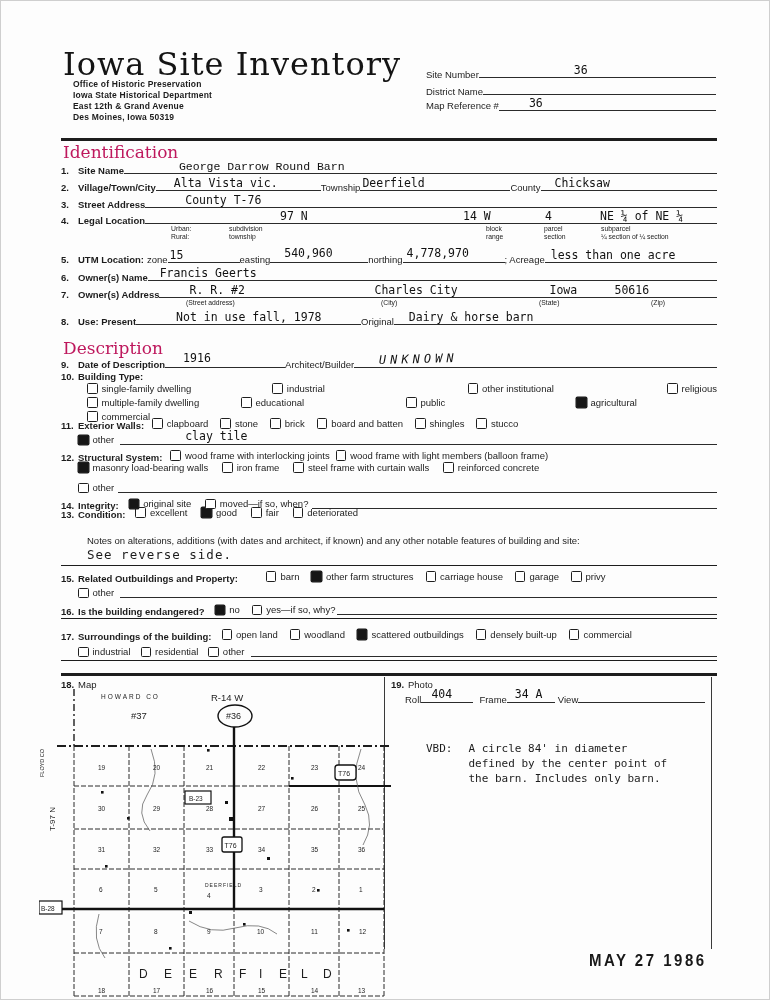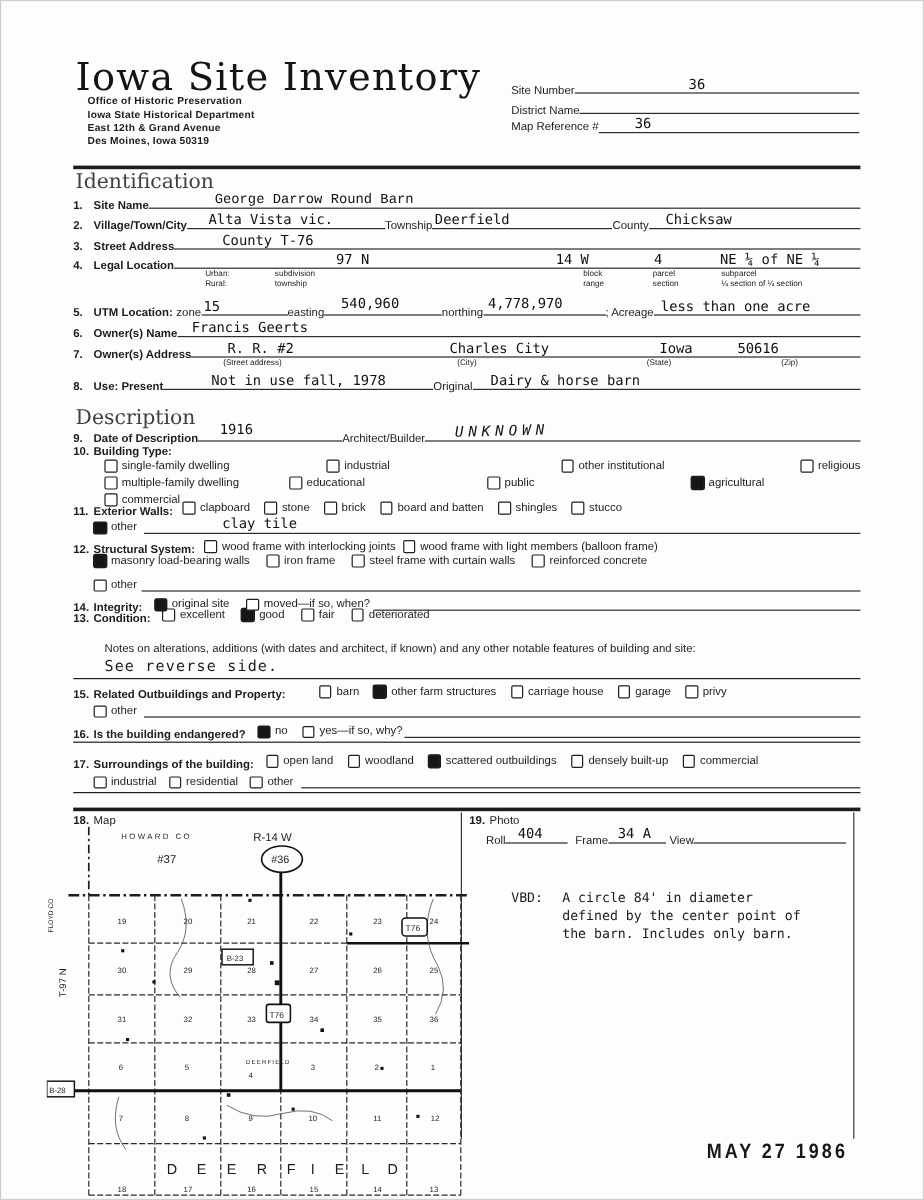--- a/index.html
+++ b/index.html
@@ -1,21 +1,21 @@
 <!DOCTYPE html>
 <html><head>
 <meta charset="utf-8">
 <style>
   html,body{margin:0;padding:0;background:#e8e8e8;}
   .page{position:relative;width:770px;height:1000px;background:#fdfdfd;overflow:hidden;
         font-family:"Liberation Sans",sans-serif;color:#1c1c1c;border:1px solid #cfcfcf;box-sizing:border-box;}
   .abs{position:absolute;}
   
   .big-title{font-family:"DejaVu Serif",serif;font-size:32px;letter-spacing:1px;color:#141414;}
-  .sec-head{font-family:"DejaVu Serif",serif;font-size:17px;color:#404040;}
+  .sec-head{font-family:"DejaVu Serif",serif;font-size:17px;color:#be185d;}
   .addr{font-size:8.5px;font-weight:bold;line-height:11px;letter-spacing:.2px;}
   
   .row{position:absolute;left:60px;width:656px;display:flex;align-items:baseline;}
   .num{font-size:9.5px;font-weight:bold;width:17px;flex:none;}
   .lbl{font-size:9.5px;font-weight:bold;white-space:nowrap;flex:none;}
   .lbl2{font-size:9.5px;white-space:nowrap;flex:none;}
   .ul{border-bottom:1.2px solid #2b2b2b;flex:1 1 auto;position:relative;height:13px;min-width:10px;}
   .ul.fx{flex:none;}
   .val{font-family:"DejaVu Sans Mono",monospace;font-size:11.5px;white-space:nowrap;
        position:absolute;bottom:0;left:8px;color:#111;}

